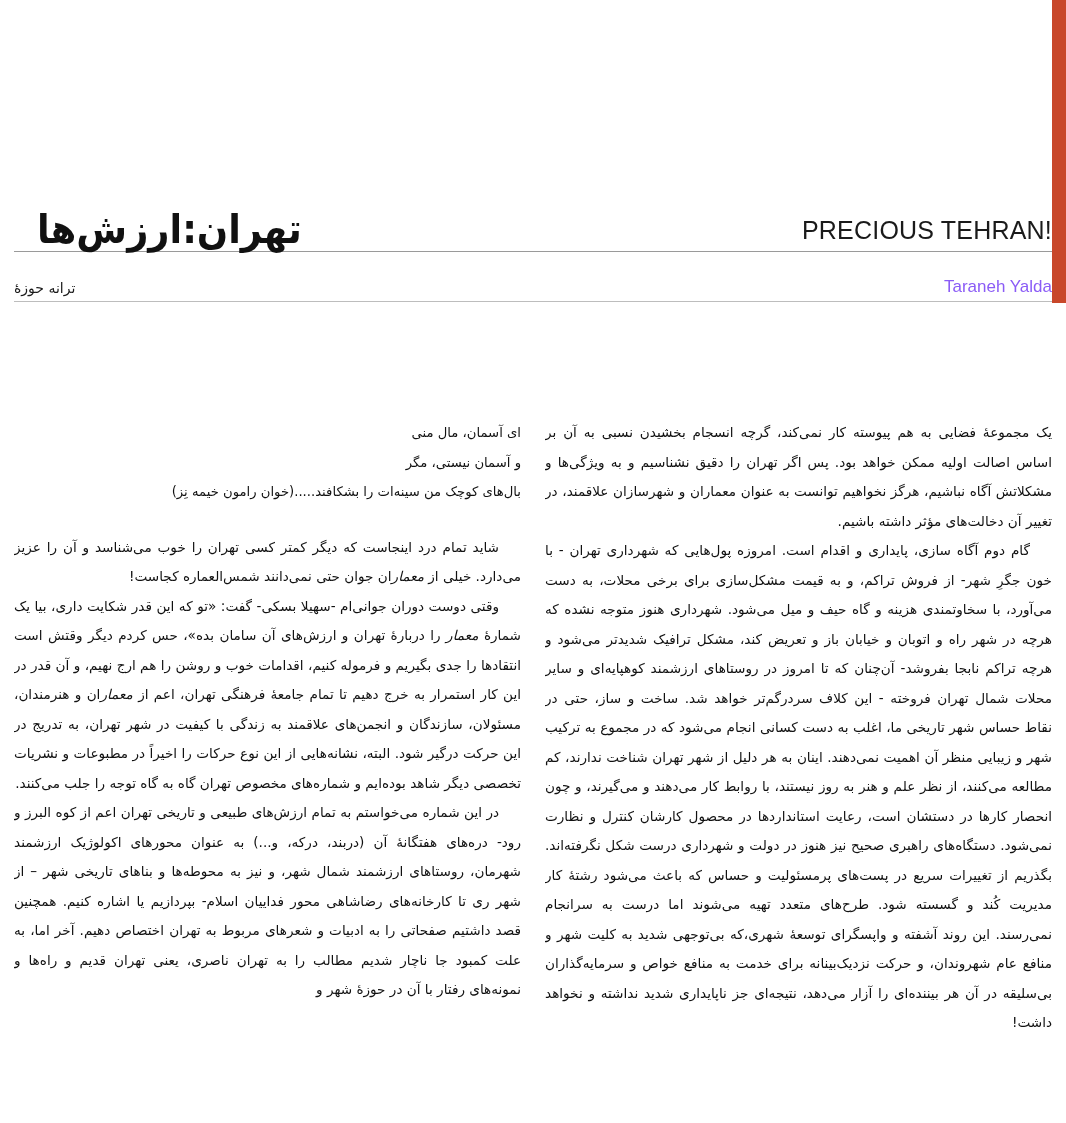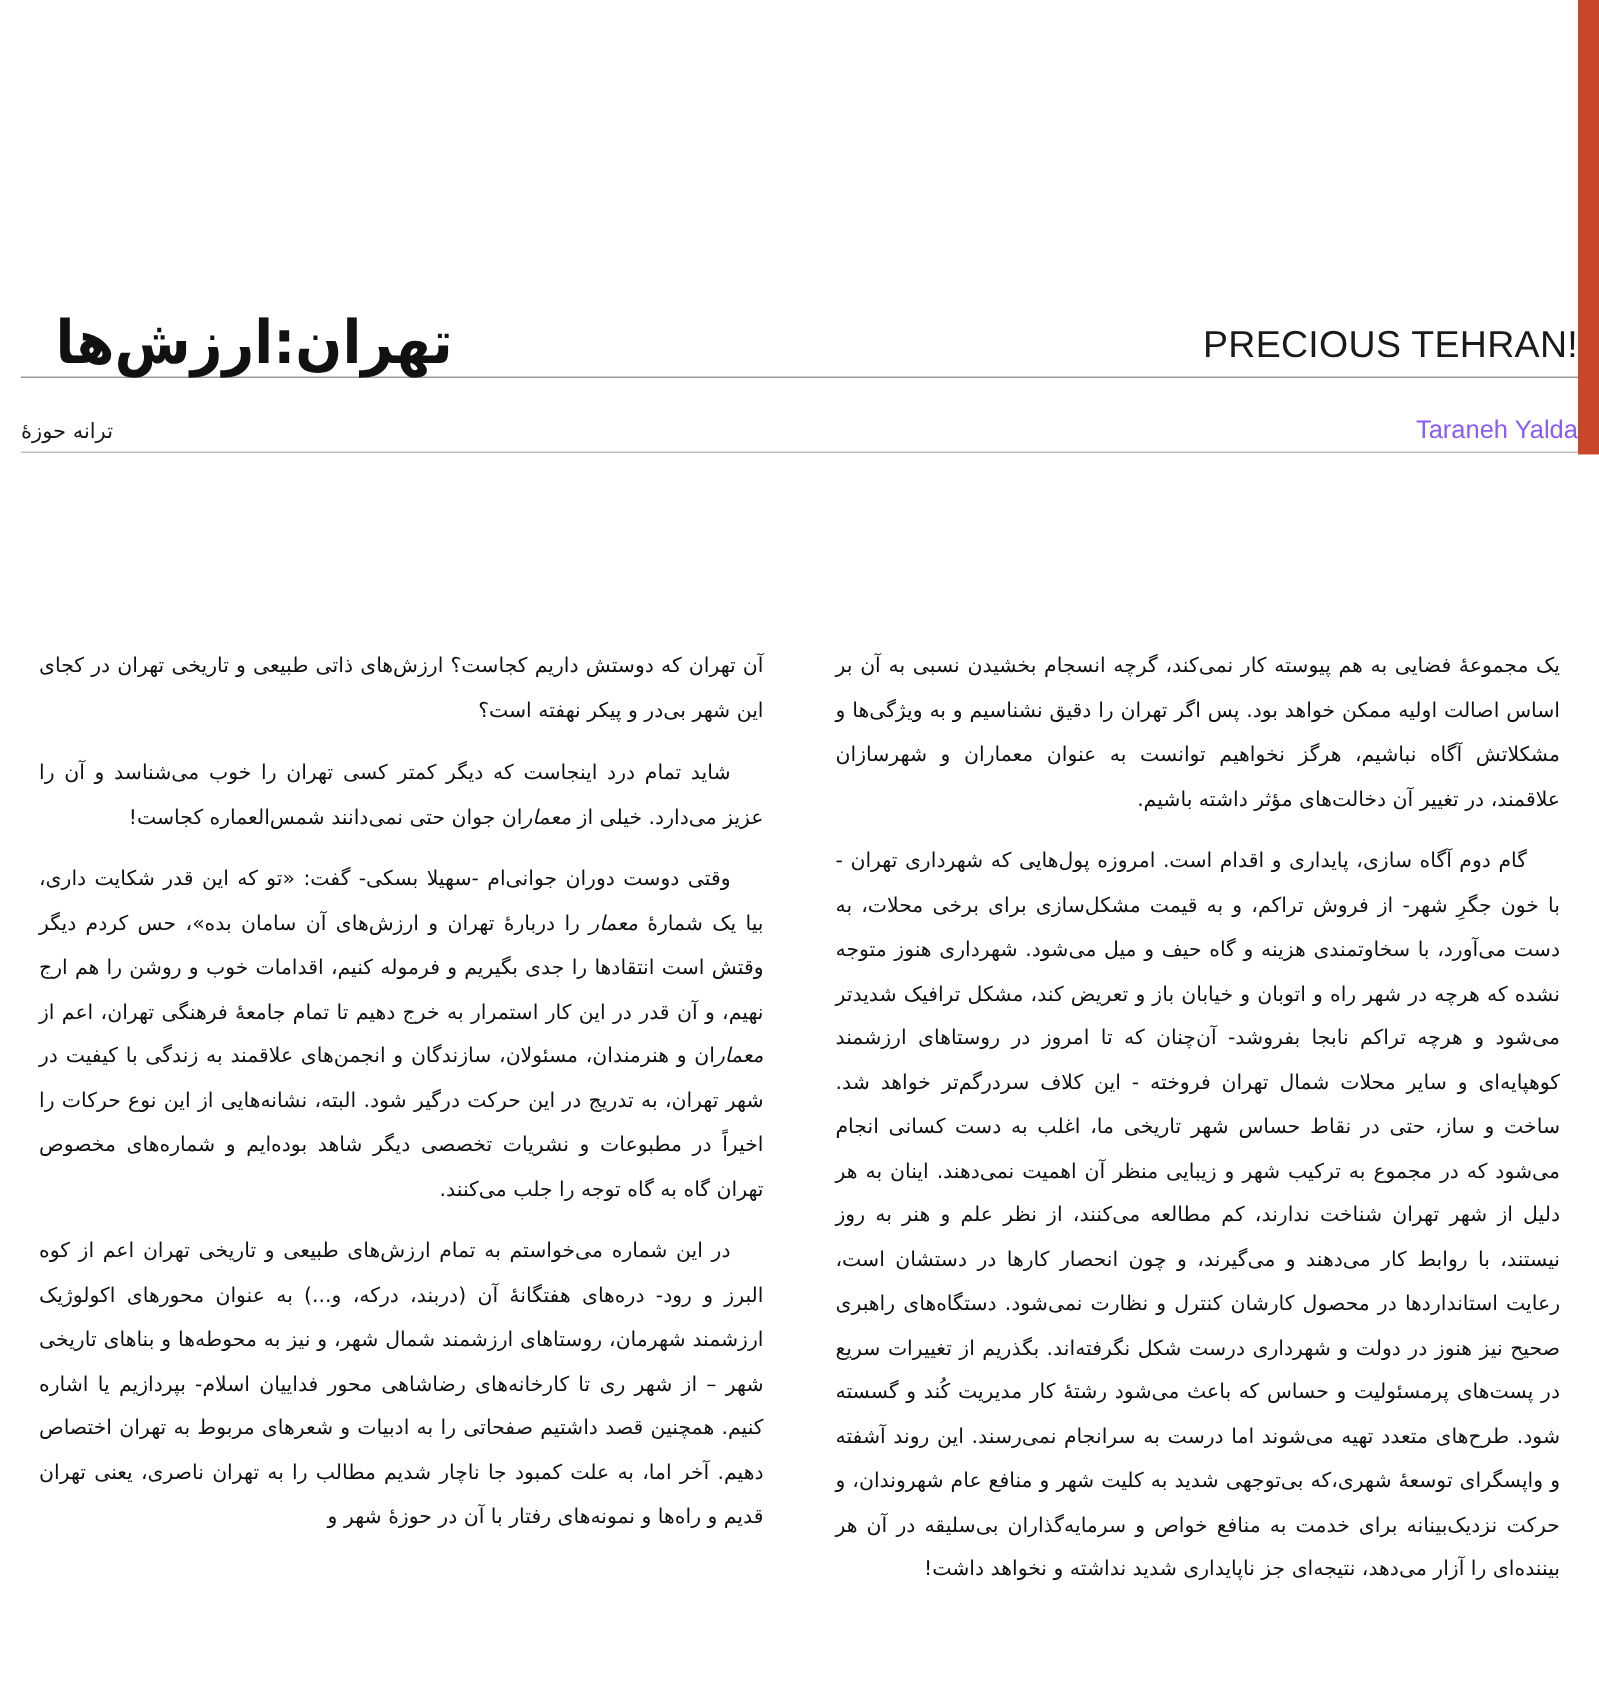--- a/index.html
+++ b/index.html
@@ -131,21 +131,21 @@
     text-align: justify;
     text-justify: inter-word;
     font-family: "DejaVu Sans", sans-serif;
     font-size: 13.6px;
     line-height: 29.5px;
     color: #111111;
     overflow: hidden;
   }
 
   .col p {
-    margin: 12px;
+    margin: 0;
   }
 
   .col p.indent {
     text-indent: 22px;
   }
 
   .epigraph {
     direction: rtl;
     text-align: right;
     margin: 0 0 26px 0;
@@ -184,22 +184,26 @@
       <div class="byline-en">Taraneh Yalda</div>
       <div class="byline-fa">ترانه حوزۀ</div>
     </div>
 
   </div>
 
   <div class="columns">
 
     <div class="col">
 
-
-      <p>آن تهران که دوستش داریم کجاست؟ ارزش‌های ذاتی طبیعی و تاریخی تهران در کجای این شهر بی‌در و پیکر نهفته است؟</p>
+      <div class="epigraph">
+        <span class="line">ای آسمان، مال منی</span>
+        <span class="line">و آسمان نیستی، مگر</span>
+        <span class="line wrap">بال‌های کوچک من سینه‌ات را بشکافند.....(خوان رامون خیمه نِز)</span>
+      </div>
+
 
       <p class="indent">شاید تمام درد اینجاست که دیگر کمتر کسی تهران را خوب می‌شناسد و آن را عزیز می‌دارد. خیلی از <em class="work-title">معمار</em>ان جوان حتی نمی‌دانند شمس‌العماره کجاست!</p>
 
       <p class="indent">وقتی دوست دوران جوانی‌ام -سهیلا بسکی- گفت: «تو که این قدر شکایت داری، بیا یک شمارۀ <em class="work-title">معمار</em> را دربارۀ تهران و ارزش‌های آن سامان بده»، حس کردم دیگر وقتش است انتقادها را جدی بگیریم و فرموله کنیم، اقدامات خوب و روشن را هم ارج نهیم، و آن قدر در این کار استمرار به خرج دهیم تا تمام جامعۀ فرهنگی تهران، اعم از <em class="work-title">معمار</em>ان و هنرمندان، مسئولان، سازندگان و انجمن‌های علاقمند به زندگی با کیفیت در شهر تهران، به تدریج در این حرکت درگیر شود. البته، نشانه‌هایی از این نوع حرکات را اخیراً در مطبوعات و نشریات تخصصی دیگر شاهد بوده‌ایم و شماره‌های مخصوص تهران گاه به گاه توجه را جلب می‌کنند.</p>
 
       <p class="indent">در این شماره می‌خواستم به تمام ارزش‌های طبیعی و تاریخی تهران اعم از کوه البرز و رود- دره‌های هفتگانۀ آن (دربند، درکه، و...) به عنوان محورهای اکولوژیک ارزشمند شهرمان، روستاهای ارزشمند شمال شهر، و نیز به محوطه‌ها و بناهای تاریخی شهر – از شهر ری تا کارخانه‌های رضاشاهی محور فداییان اسلام- بپردازیم یا اشاره کنیم. همچنین قصد داشتیم صفحاتی را به ادبیات و شعرهای مربوط به تهران اختصاص دهیم. آخر اما، به علت کمبود جا ناچار شدیم مطالب را به تهران ناصری، یعنی تهران قدیم و راه‌ها و نمونه‌های رفتار با آن در حوزۀ شهر و</p>
 
     </div>
 
     <div class="col">

